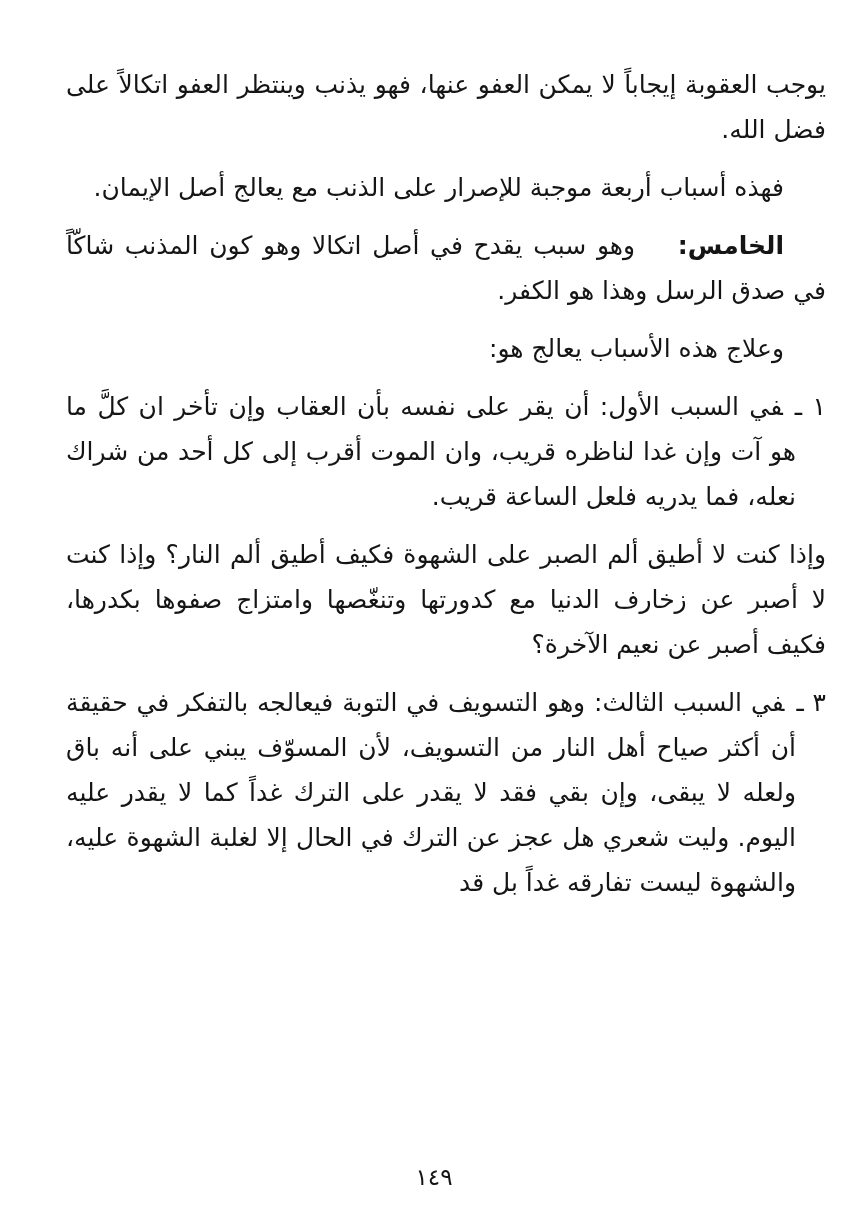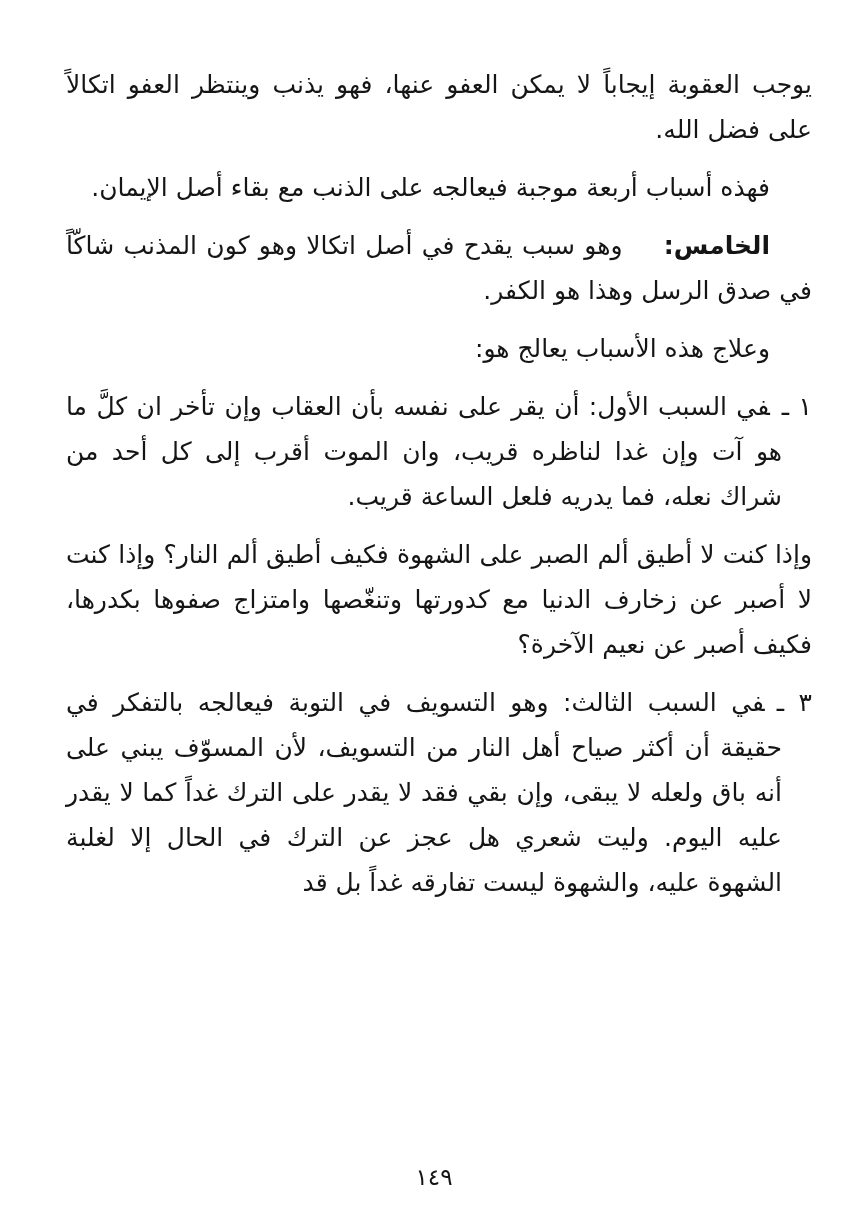--- a/index.html
+++ b/index.html
@@ -13,21 +13,21 @@
     width: 852px;
     height: 1215px;
     background: #ffffff;
     overflow: hidden;
     direction: rtl;
     color: #151515;
     font-family: "DejaVu Sans", sans-serif;
     font-size: 25px;
     line-height: 45px;
     text-align: justify;
-    padding: 62px 40px 0 66px;
+    padding: 62px 26px 0 66px;
   }
   .para {
     margin: 0 0 13px 0;
     padding: 0;
   }
   .indent { text-indent: 42px; }
   .flush  { text-indent: 0; }
   .item {
     padding-right: 30px;
     text-indent: -30px;
@@ -47,21 +47,21 @@
 </style>
 </head>
 <body>
 
 <div class="page">
 
   <div>
 
     <p class="para flush">يوجب العقوبة إيجاباً لا يمكن العفو عنها، فهو يذنب وينتظر العفو اتكالاً على فضل الله.</p>
 
-    <p class="para indent">فهذه أسباب أربعة موجبة فيعالجه على الذنب مع بقاء أصل الإيمان.</p>
+    <p class="para indent">فهذه أسباب أربعة موجبة للإصرار على الذنب مع يعالج أصل الإيمان.</p>
 
     <p class="para indent"><span class="lead">الخامس:</span><span> وهو سبب يقدح في أصل اتكالا وهو كون المذنب شاكّاً في صدق الرسل وهذا هو الكفر.</span></p>
 
     <p class="para indent">وعلاج هذه الأسباب يعالج هو:</p>
 
     <div class="para item"><span class="marker">١ ـ</span><span>في السبب الأول: أن يقر على نفسه بأن العقاب وإن تأخر ان كلَّ ما هو آت وإن غدا لناظره قريب، وان الموت أقرب إلى كل أحد من شراك نعله، فما يدريه فلعل الساعة قريب.</span></div>
 
 
     <p class="para flush">وإذا كنت لا أطيق ألم الصبر على الشهوة فكيف أطيق ألم النار؟ وإذا كنت لا أصبر عن زخارف الدنيا مع كدورتها وتنغّصها وامتزاج صفوها بكدرها، فكيف أصبر عن نعيم الآخرة؟</p>
 

